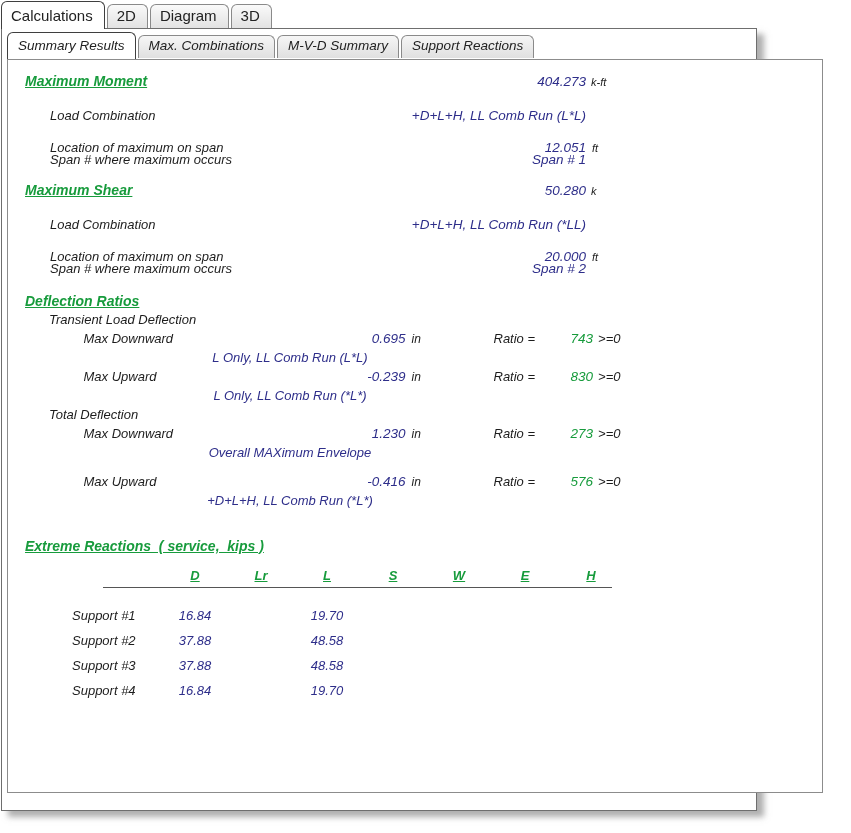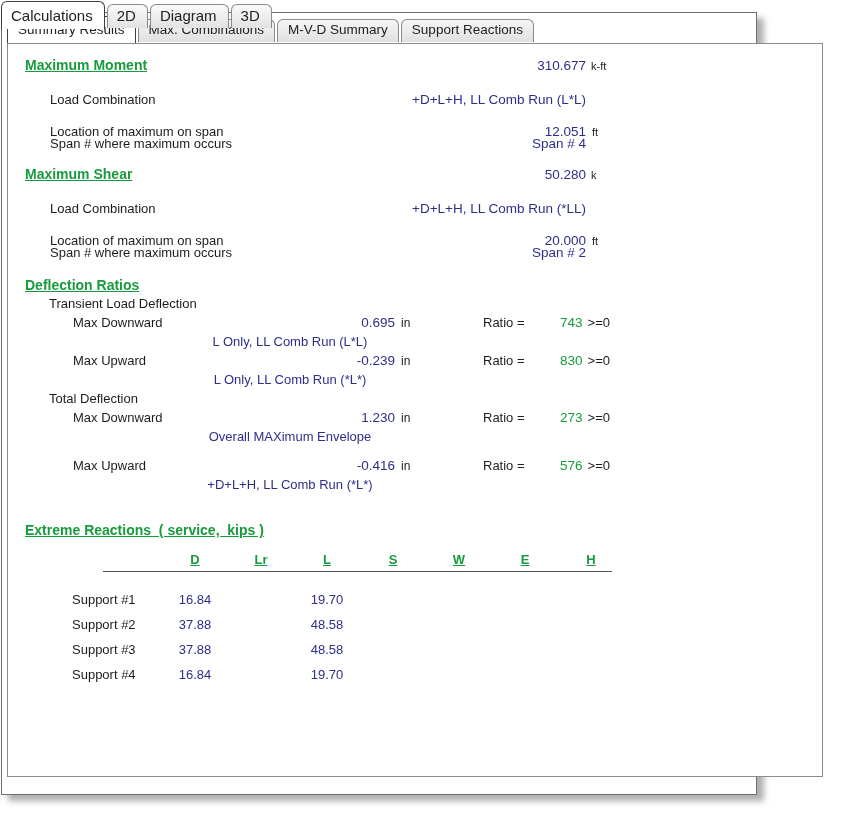--- a/index.html
+++ b/index.html
@@ -13,22 +13,22 @@
     background:linear-gradient(#fafafa,#e2e2e2);
     border:1px solid #8a8a8a; border-bottom:none; border-radius:6px 6px 0 0; cursor:default;
   }
   .main-tab.active {
     height:28px; padding-top:5px; background:#fff; border:1px solid #3f3f3f; border-bottom:none;
     position:relative; z-index:4; margin-bottom:-1px;
   }
 
   
   .outer-panel {
-    position:absolute; left:1px; top:12px; width:756px; height:783px; background:#fff;
-    border:1px solid #6e6e6e; box-shadow:7px 6px 6px rgba(110,110,110,0.55); z-index:2;
+    position:absolute; left:1px; top:28px; width:756px; height:783px; background:#fff;
+    border:1px solid #6e6e6e; box-shadow:7px 6px 6px rgba(110,110,110,0.55); z-index:2;font-style:italic;
   }
 
   
   .sub-tabs { position:absolute; left:5px; top:3px; display:flex; align-items:flex-end; gap:2px; z-index:3; }
   .sub-tab {
     height:23px; padding:2px 10px; font-size:13.5px; color:#222;
     background:linear-gradient(#f6f6f6,#e0e0e0);
     border:1px solid #8a8a8a; border-bottom:none; border-radius:6px 6px 0 0; cursor:default;
   }
   .sub-tab.active {
@@ -49,21 +49,21 @@
   .trow { display:flex; align-items:baseline; height:22px; }
   .trow .lbl { padding-left:25px;text-align:center; }
   .trow .val { margin-left:auto; text-align:right; color:#2e2e8a; font-size:13.5px; }
   .trow .unit { width:45px; padding-left:6px; font-size:11px; color:#1c1c1c;margin-top:24px; }
   .title-row { display:flex; align-items:baseline; height:19px; }
   .title-row .val { margin-left:auto; color:#2e2e8a; font-size:13.5px; }
   .title-row .unit { width:45px; padding-left:5px; font-size:11px; color:#1c1c1c; }
 
   
   .d-sub { height:19px; padding-left:24px; }
-  .d-row { display:flex; align-items:baseline; height:19px; }
+  .d-row { display:flex; align-items:baseline; height:19px;justify-content:center; }
   .d-row .lbl { padding-left:48px; width:198px; }
   .d-row .dval { flex:0 0 172px; text-align:right; color:#2e2e8a; font-size:13.5px; }
   .d-row .dunit { width:36px; padding-left:6px; font-size:12px; }
   .d-row .rlabel { margin-left:52px; }
   .d-row .rval { width:58px; text-align:right; color:#179b3c; font-size:13.5px; }
   .d-row .rsuf { padding-left:5px; }
   .d-combo { height:19px; margin-left:48px; width:434px; text-align:center; color:#2e2e8a; font-size:13px; }
 
   
   .rx-title { font-size:14px; font-weight:bold; text-decoration:underline; color:#179b3c; white-space:pre; }
@@ -101,37 +101,37 @@
       <div class="sub-tab">Max. Combinations</div>
       <div class="sub-tab">M-V-D Summary</div>
       <div class="sub-tab">Support Reactions</div>
     </div>
 
     <div class="inner-panel">
       <div class="content">
 
         <div class="title-row">
           <span class="sec-title">Maximum Moment</span>
-          <span class="val">310.677</span>
+          <span class="val">404.273</span>
           <span class="unit">k-ft</span>
         </div>
         <div class="gap4"></div>
         <div class="trow">
           <span class="lbl">Load Combination</span>
           <span class="val">+D+L+H, LL Comb Run (L*L)</span>
           <span class="unit"></span>
         </div>
         <div class="trow">
           <span class="lbl">Location of maximum on span</span>
           <span class="val">12.051</span>
           <span class="unit">ft</span>
         </div>
         <div class="trow">
           <span class="lbl">Span # where maximum occurs</span>
-          <span class="val">Span # 4</span>
+          <span class="val">Span # 1</span>
           <span class="unit"></span>
         </div>
 
         <div class="gap20"></div>
 
         <div class="title-row">
           <span class="sec-title">Maximum Shear</span>
           <span class="val">50.280</span>
           <span class="unit">k</span>
         </div>

